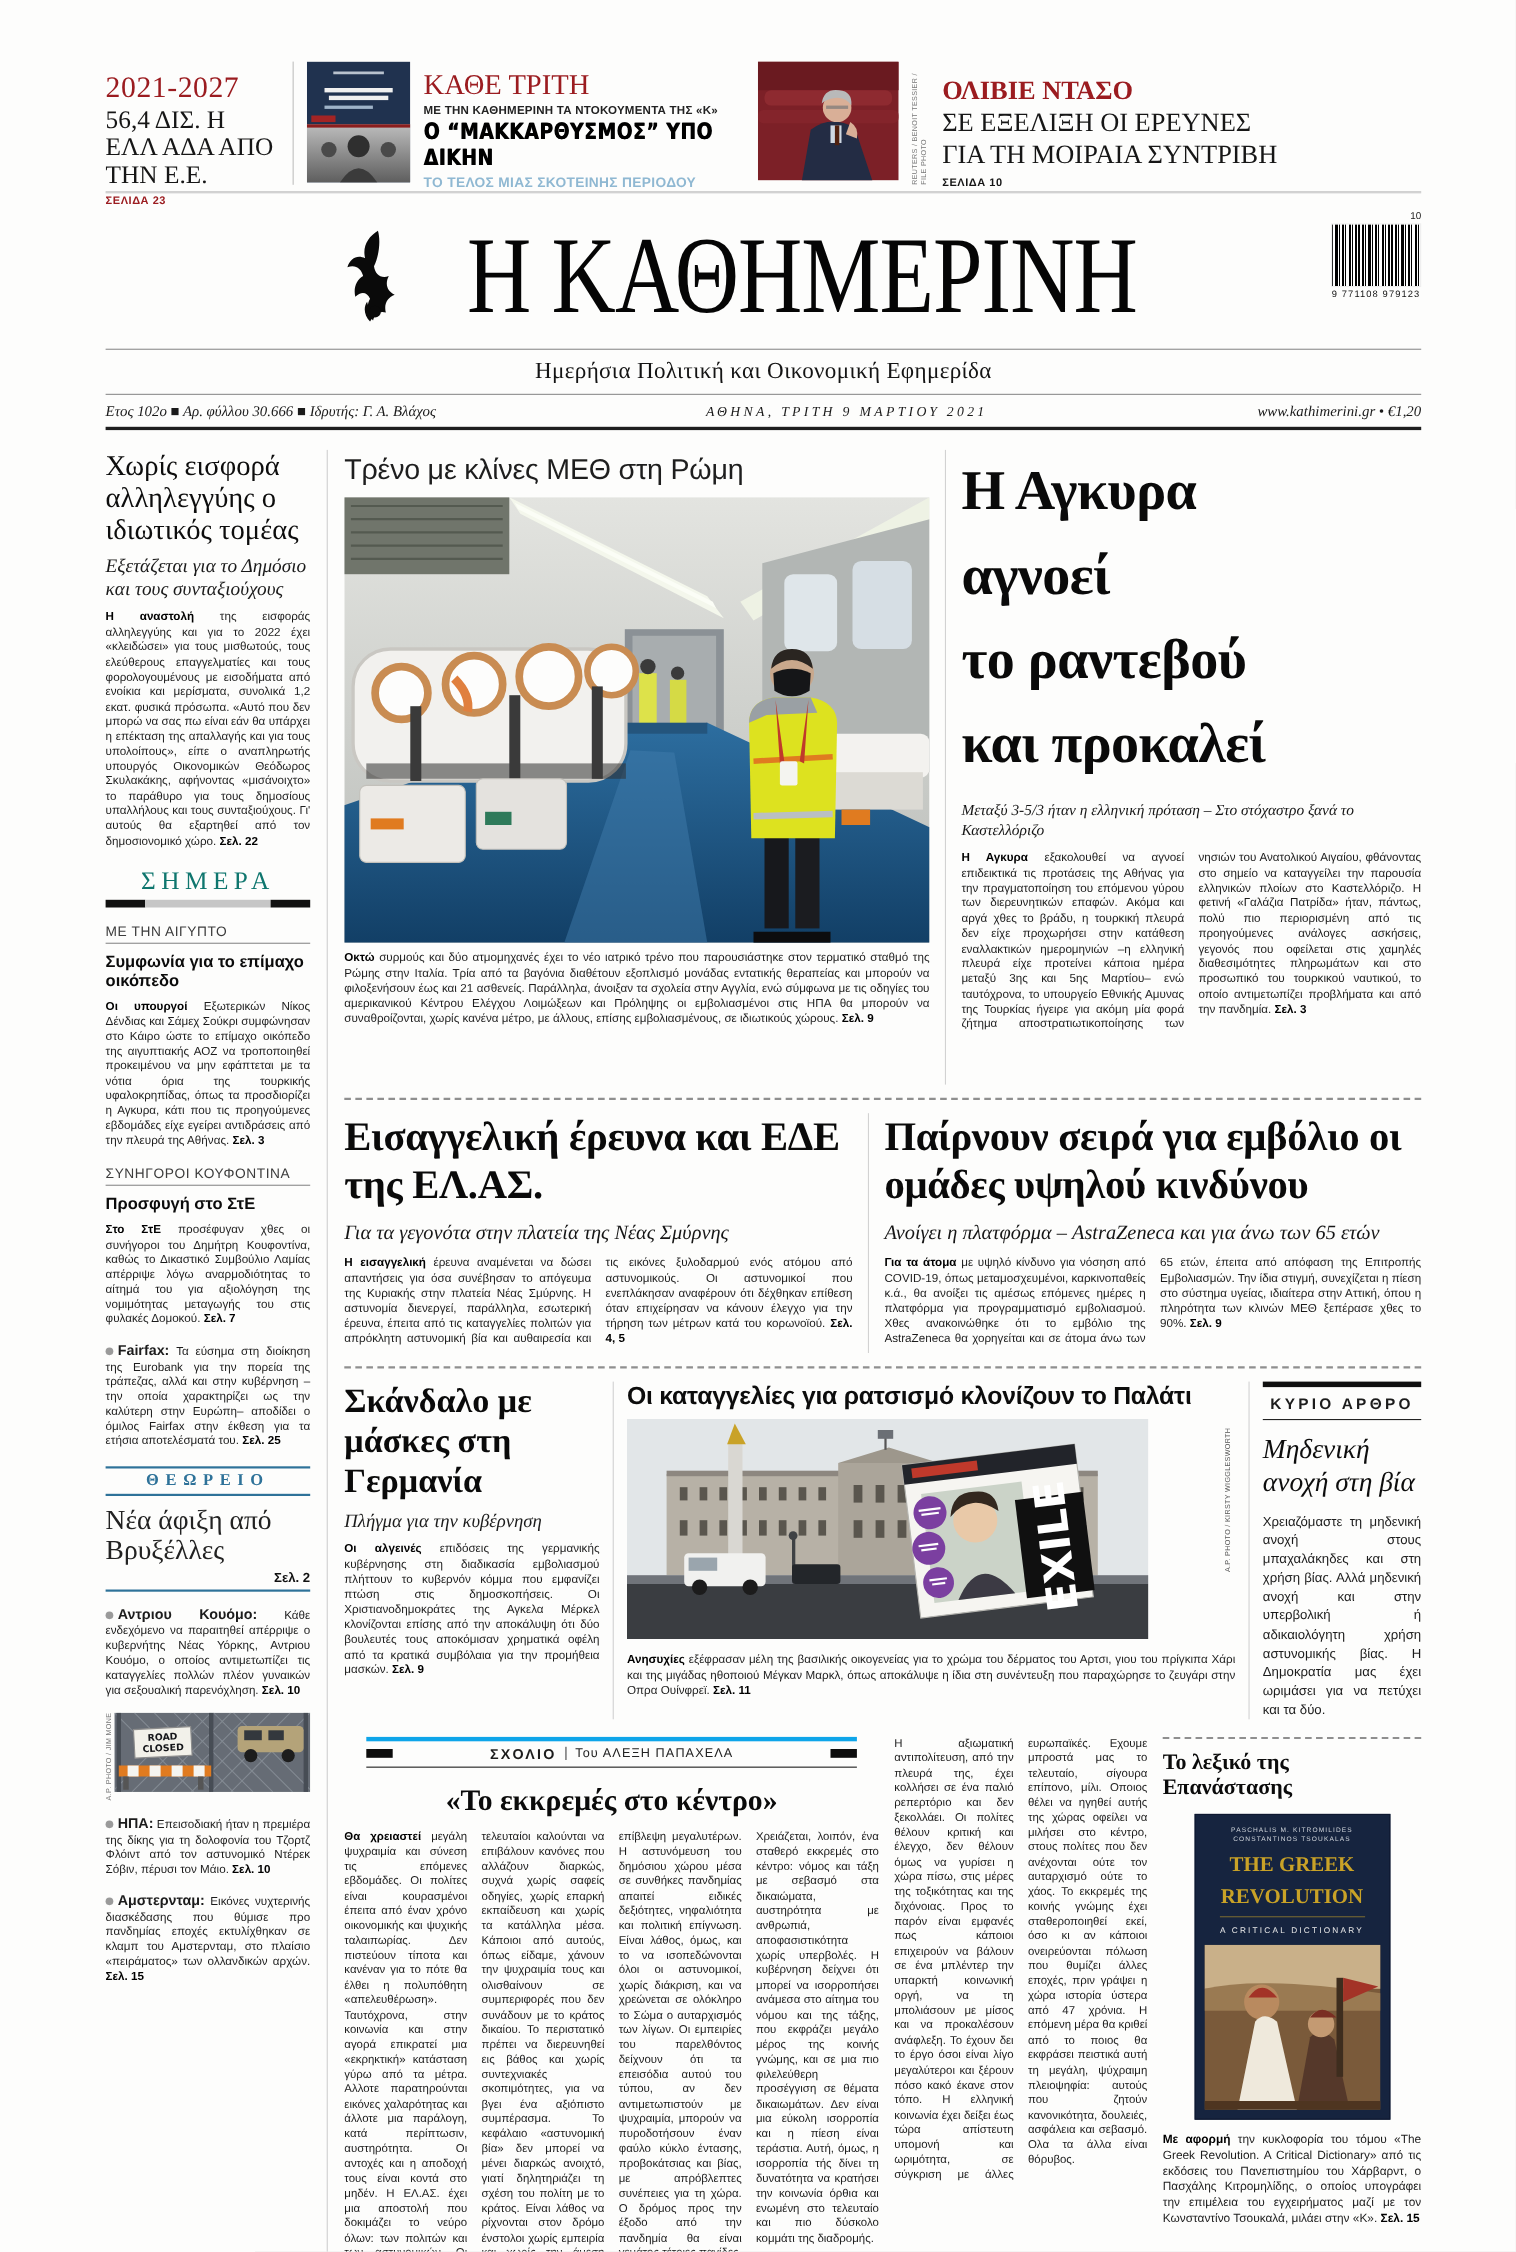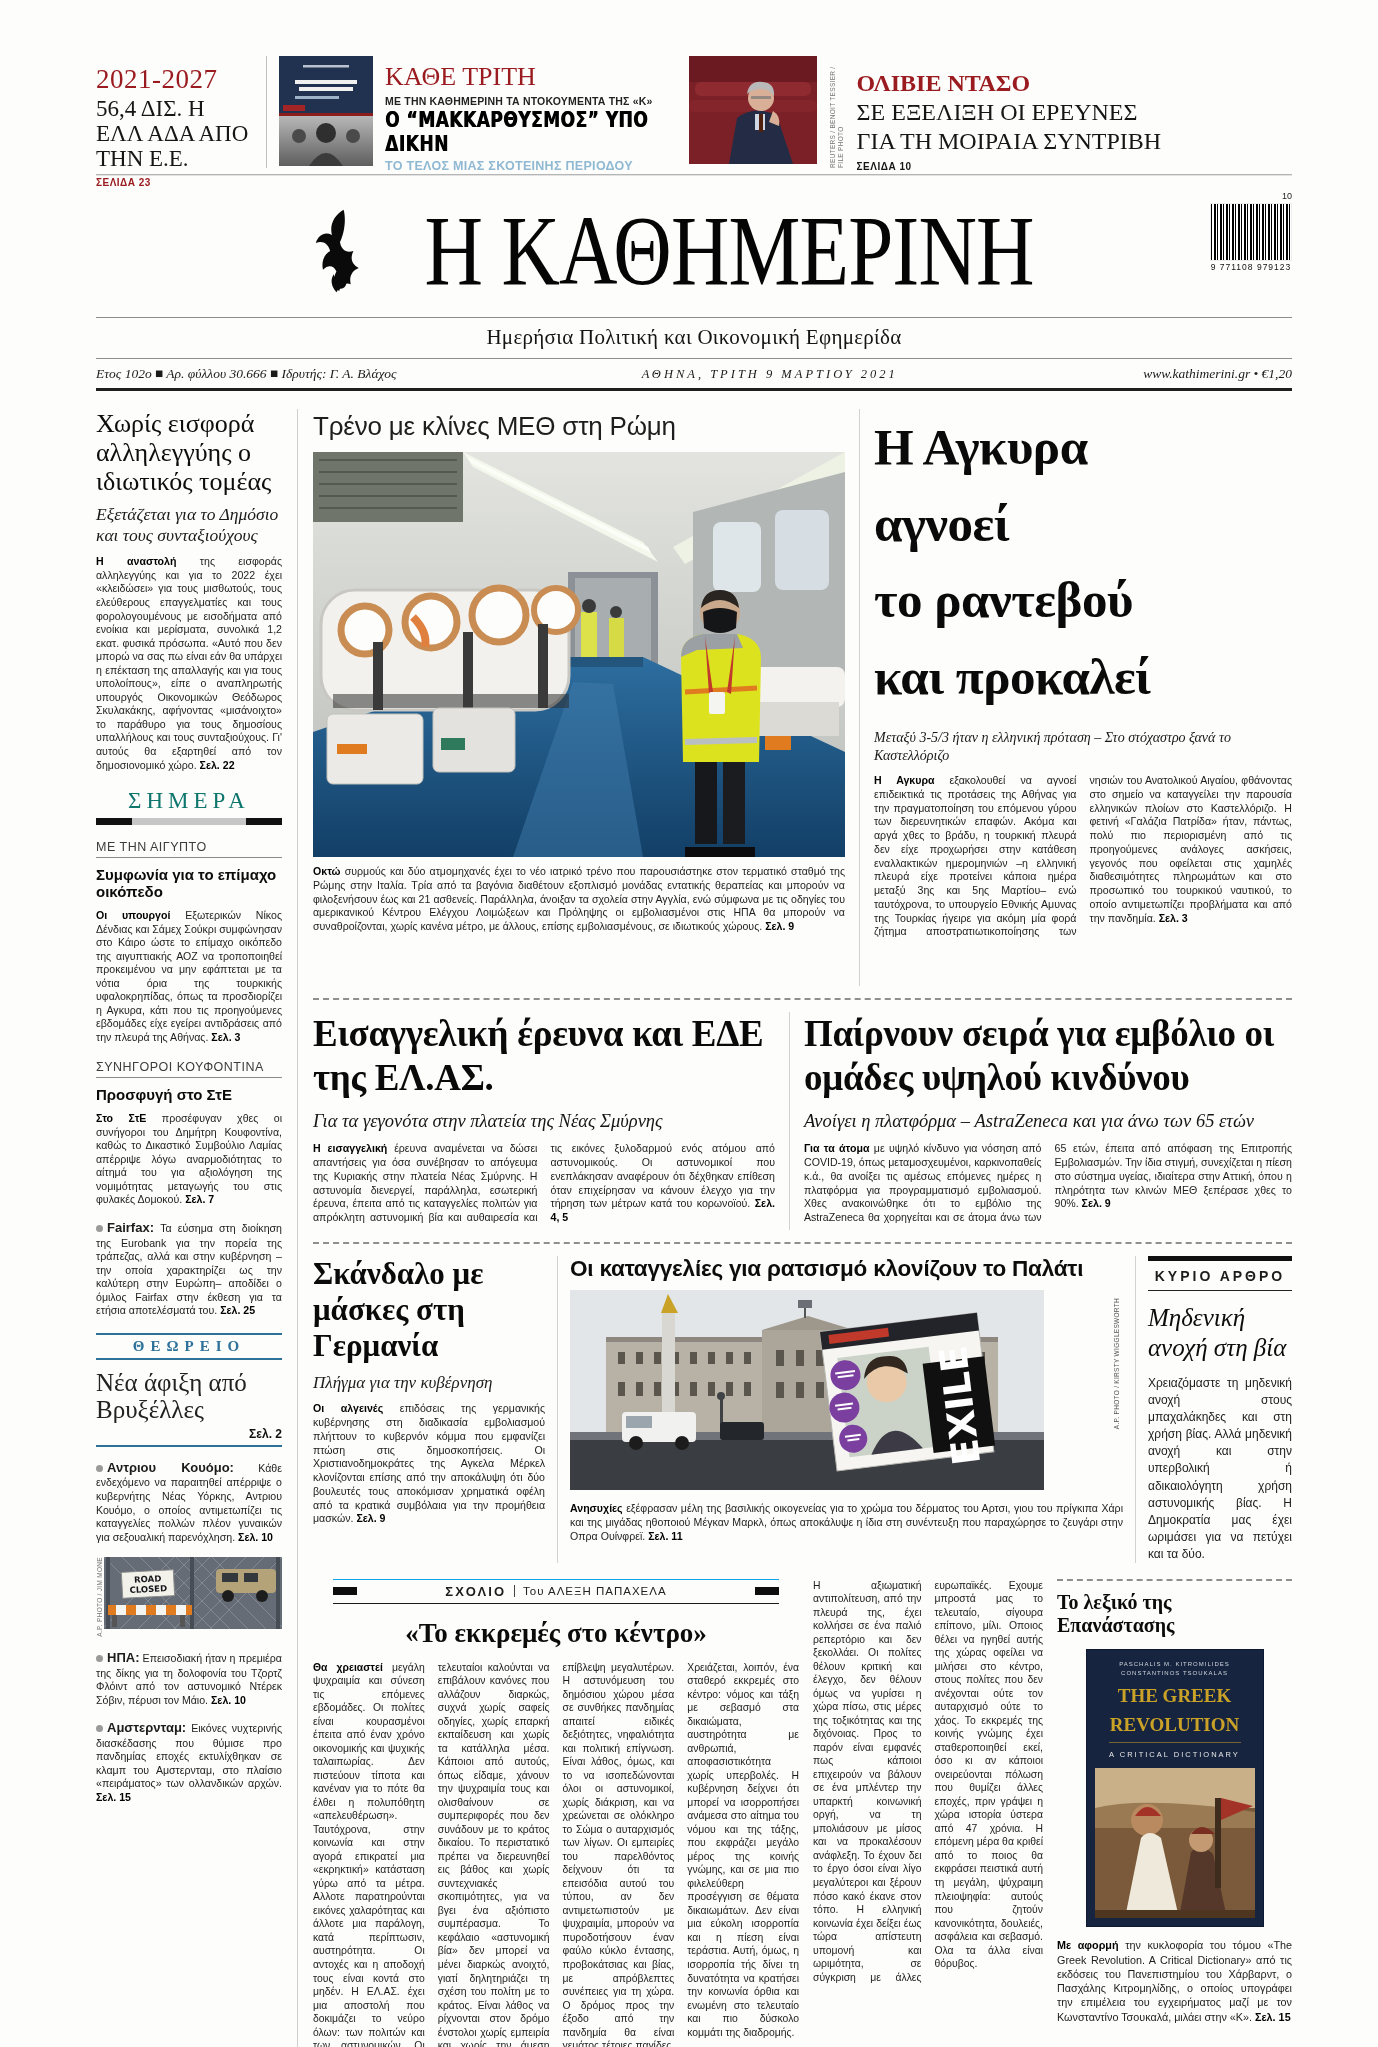--- a/index.html
+++ b/index.html
@@ -112,21 +112,21 @@
   .royals-ph .photo-credit-v { position:absolute; right:2px; top:8px; color:#555; }
   .kyrio { border-top:5px solid #101010; }
   .kyrio-head { text-align:center; font-size:14px; font-weight:bold; letter-spacing:3px; padding:7px 0 6px; border-bottom:1.5px solid #222; }
   .kyrio-title { font-family:"Liberation Serif",serif; font-style:italic; font-size:25px; line-height:1.2; margin-top:12px; color:#0d0d0d; }
   .kyrio-body { font-size:12px; line-height:1.42; text-align:justify; margin-top:12px; }
 
   
   .row-four { display:flex; margin-top:16px; }
   .sxolio { width:730px; flex:none; display:flex; gap:14px; }
   .sx-left { width:486px; flex:none; }
-  .sx-band { display:flex; align-items:center; gap:8px; border-top:1px solid #0ea5e9; border-bottom:1px solid #1c1c1c; padding:4px 0; margin:0 20px; }
+  .sx-band { display:flex; align-items:center; gap:8px; border-top:4px solid #0ea5e9; border-bottom:1px solid #1c1c1c; padding:4px 0; margin:0 20px; }
   .sx-band .sq { width:24px; height:8px; background:#0d0d0d; }
   .sx-band .ln { flex:1; }
   .sx-label { font-weight:bold; font-size:13px; letter-spacing:2px; }
   .sx-byline { font-size:11.5px; letter-spacing:1px; color:#222; border-left:1px solid #444; padding-left:8px; }
   .sx-head { font-family:"Liberation Serif",serif; font-weight:bold; font-size:27px; text-align:center; margin:14px 0 12px; color:#0b0b0b; }
   .sx-cols4 { column-count:4; column-gap:13px; font-size:10.4px; line-height:1.3; text-align:justify; height:398px; overflow:hidden; }
   .sx-right2 { flex:1; column-count:2; column-gap:13px; font-size:10.4px; line-height:1.3; text-align:justify; height:486px; overflow:hidden; }
   .lexiko { flex:1; min-width:0; margin-left:14px; }
   .lex-dash { border-top:2px dashed #8f8f8f; margin-bottom:10px; }
   .lex-head { font-family:"Liberation Serif",serif; font-weight:bold; font-size:20px; line-height:1.15; color:#0b0b0b; }

